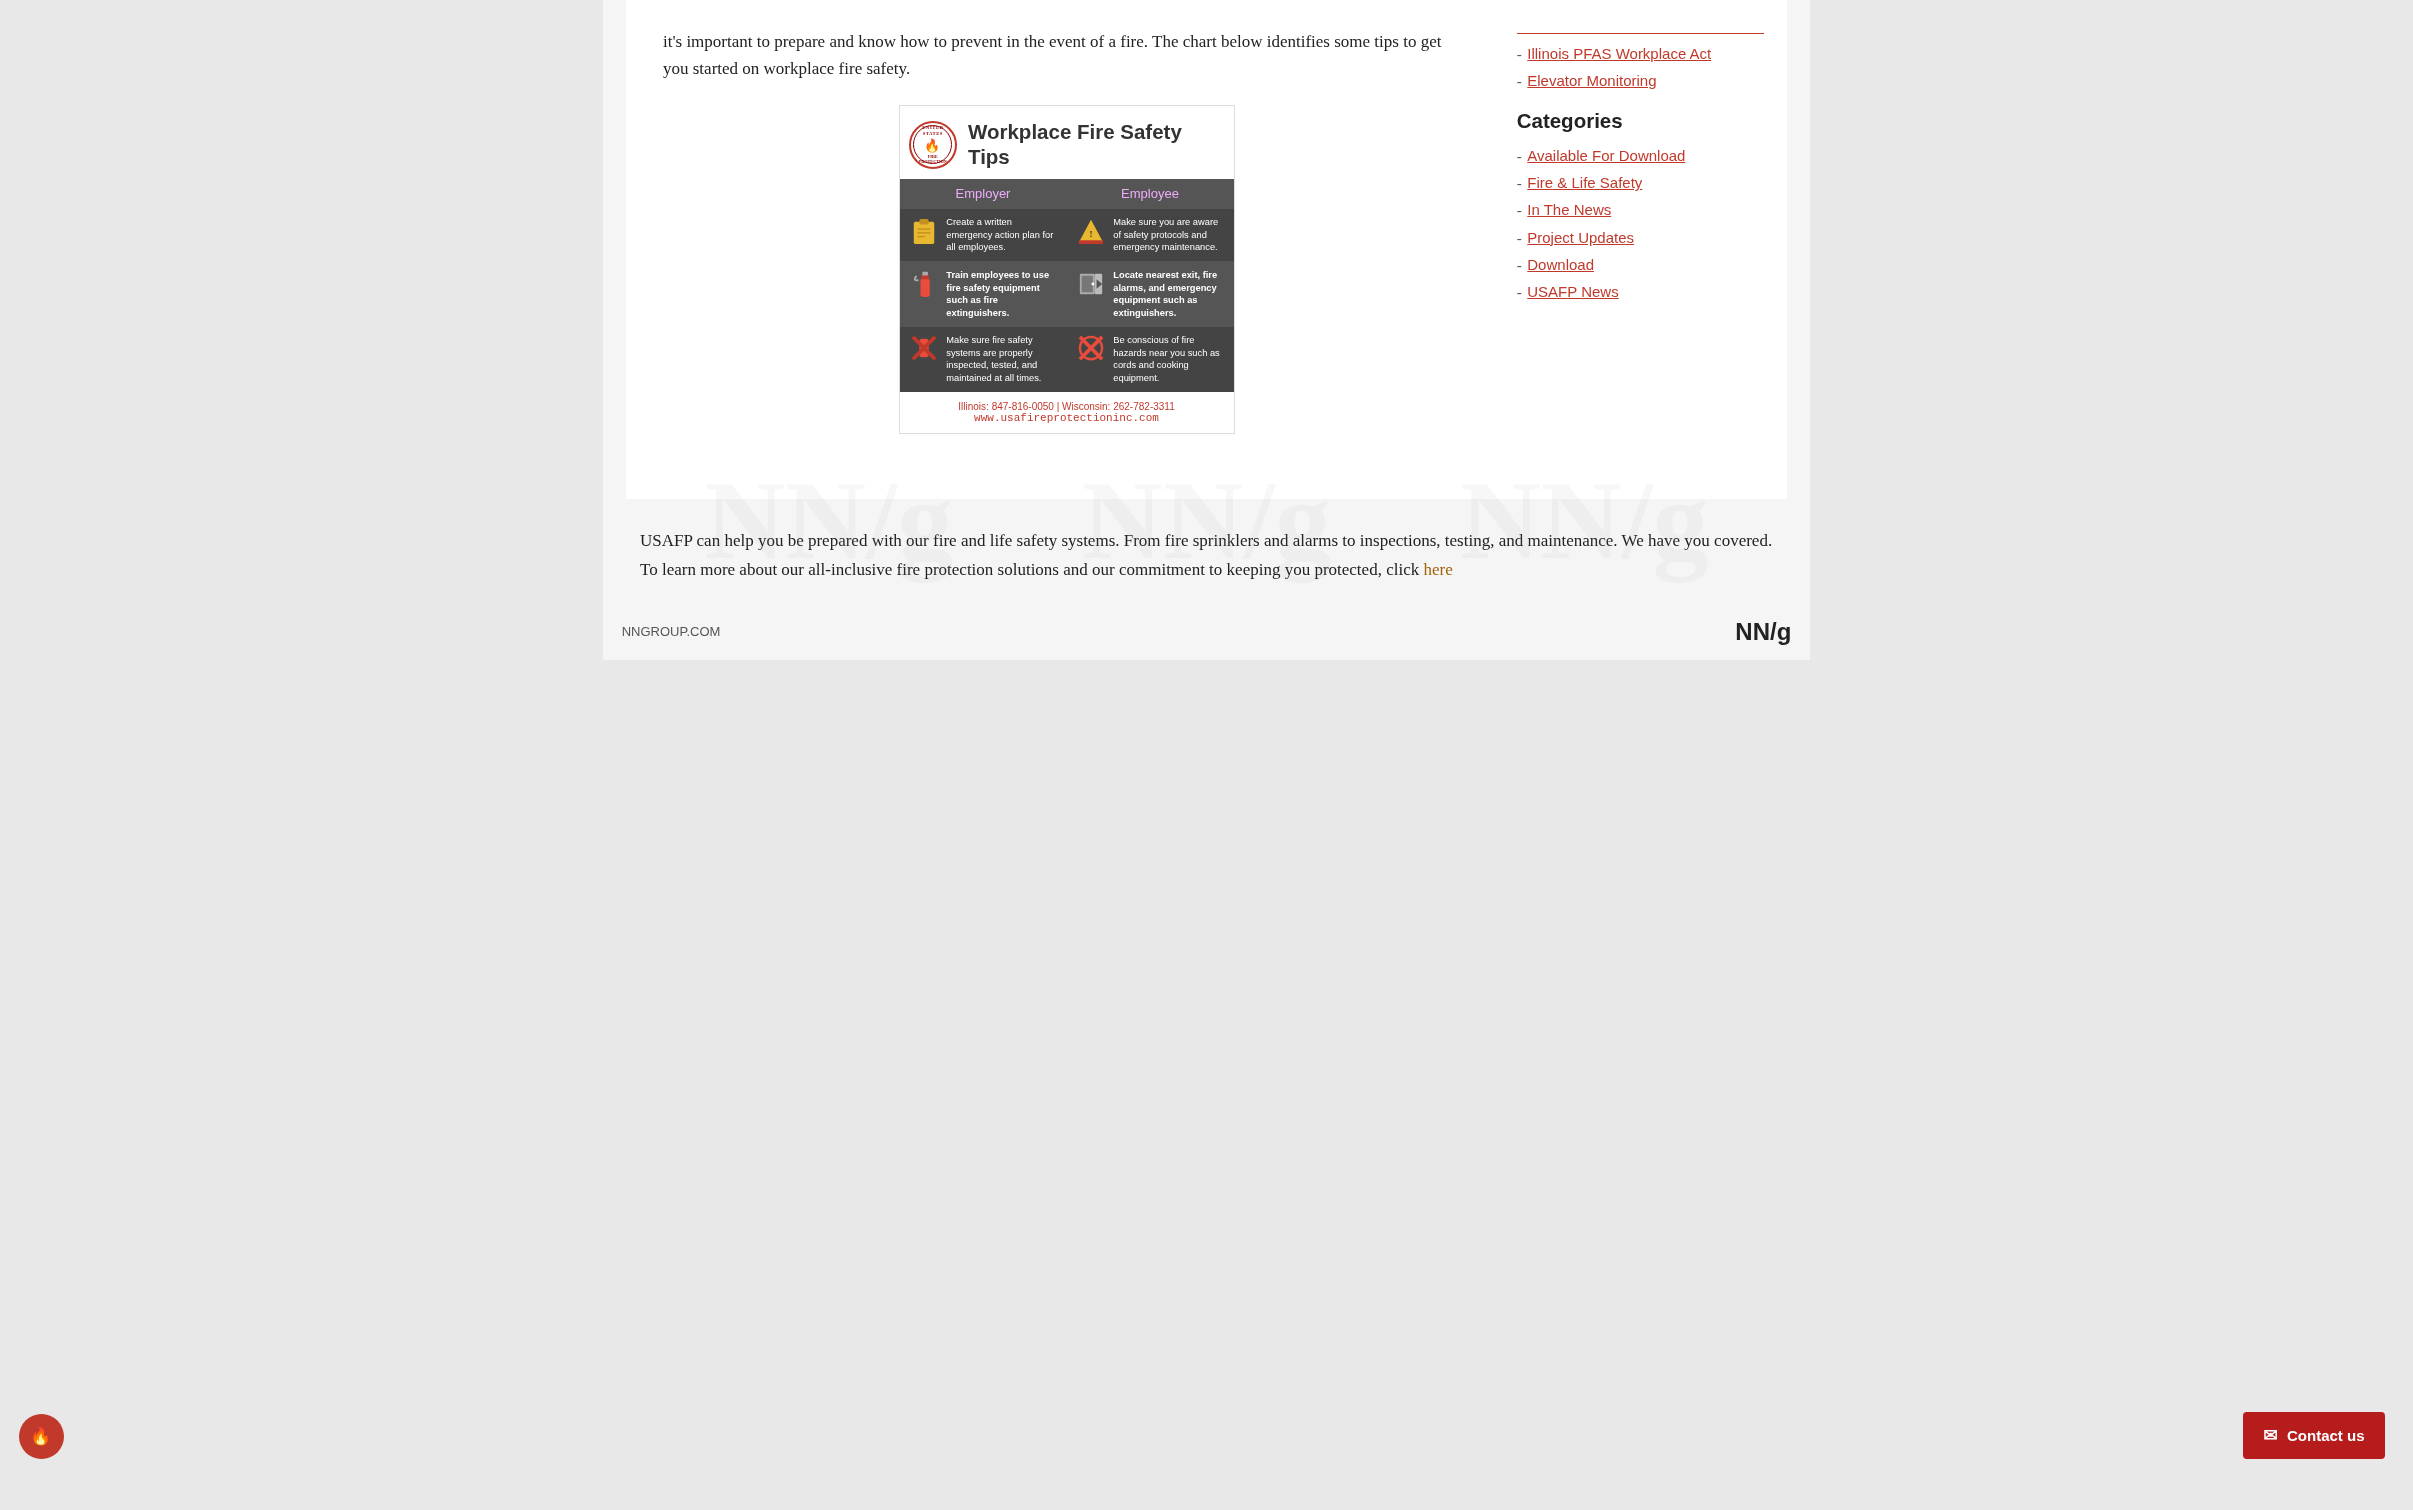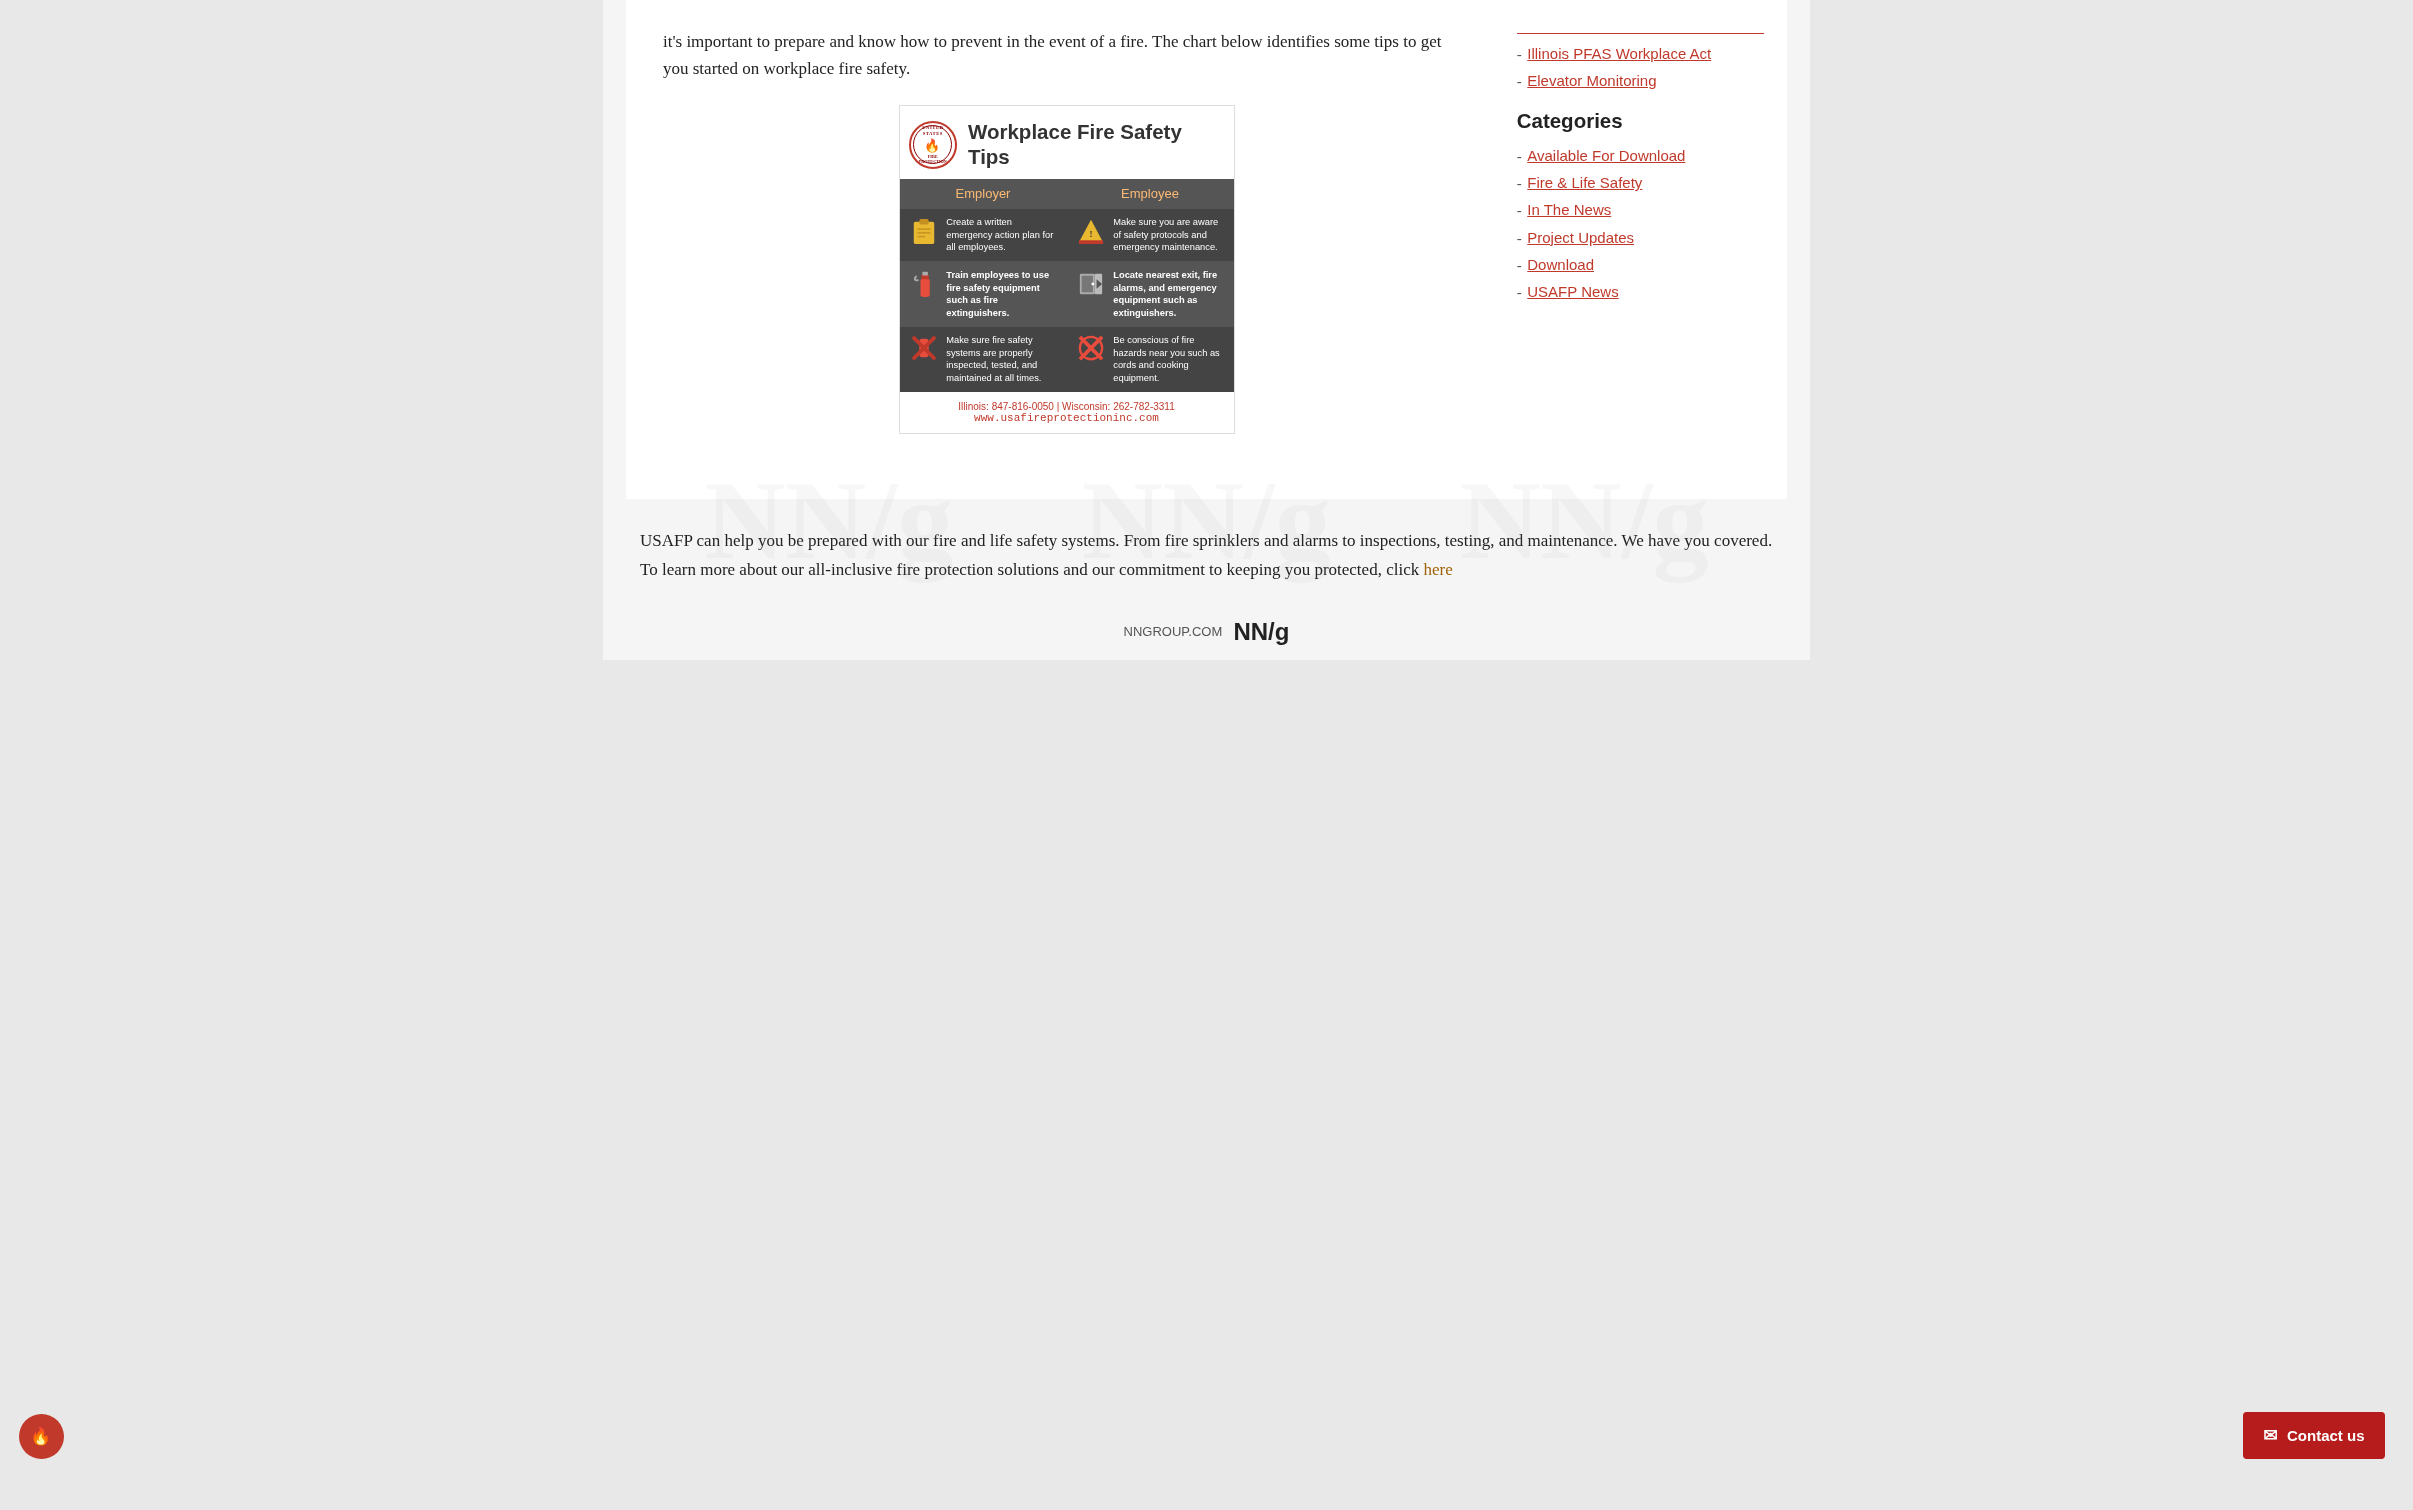--- a/index.html
+++ b/index.html
@@ -98,21 +98,21 @@
       font-family: Arial, sans-serif;
     }
     .infographic-table {
       width: 100%;
       border-collapse: collapse;
     }
     .table-header-row {
       background: #555;
     }
     .table-header-row th {
-      color: #fdba74;
+      color: #f0abfc;
       font-size: 13px;
       font-weight: normal;
       padding: 7.5px 11.2px;
       text-align: center;
       font-family: Arial, sans-serif;
       width: 50%;
     }
     .table-row-even {
       background: #444;
     }
@@ -226,21 +226,21 @@
       font-weight: bold;
       z-index: 100;
     }
     .contact-icon {
       font-size: 17px;
     }
     .nngroup-footer {
       background: #f5f5f5;
       padding: 14px 18.7px;
       display: flex;
-      justify-content: center;
+      justify-content: space-between;
       align-items: center;
       gap: 11.2px;
     }
     .nngroup-text {
       font-size: 13px;
       color: #555;
       font-family: Arial, sans-serif;
     }
     .nngroup-logo {
       font-size: 24px;

